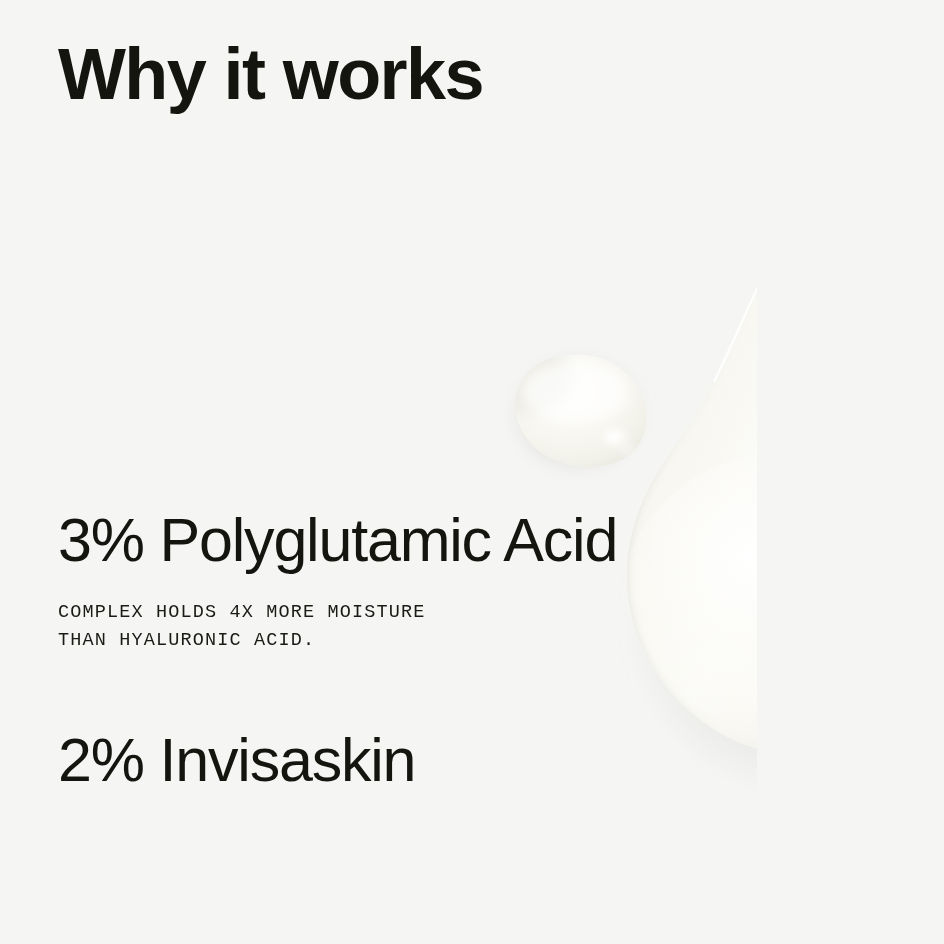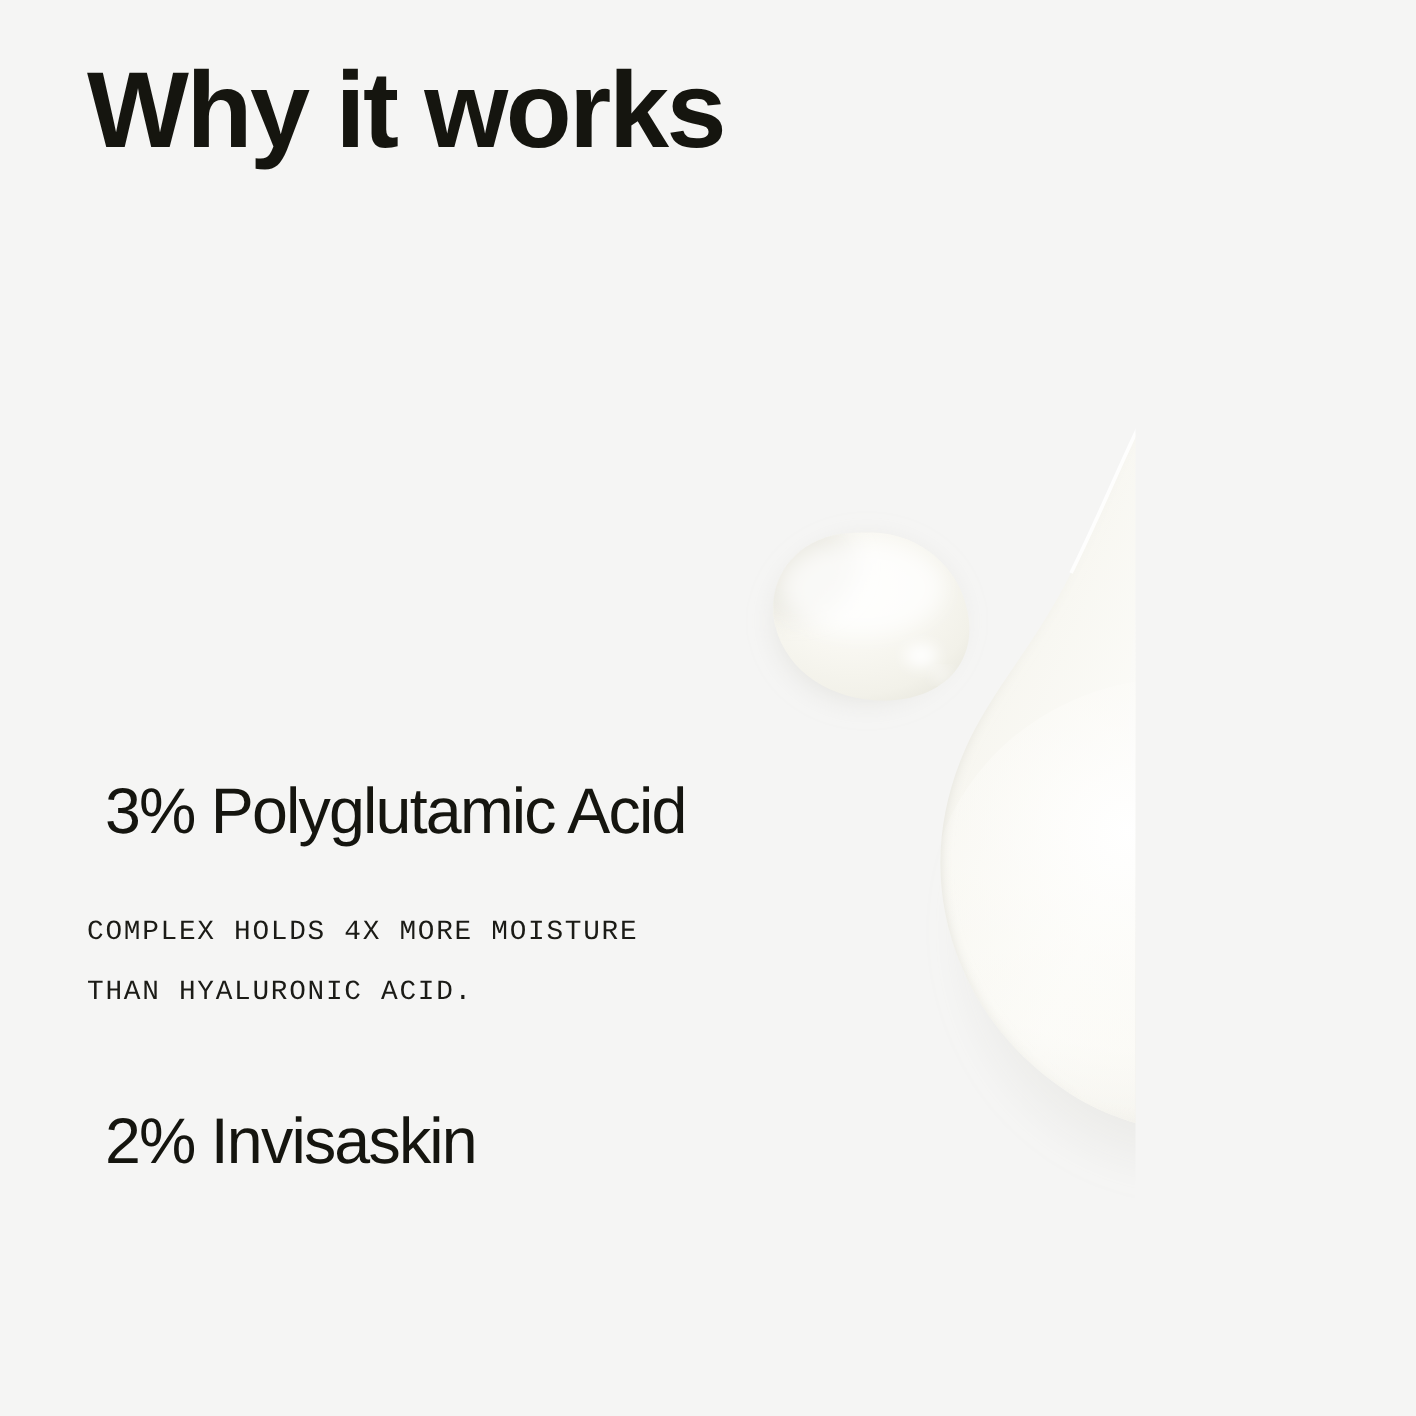--- a/index.html
+++ b/index.html
@@ -54,35 +54,35 @@
 
   .ingredient {
     position: absolute;
     left: 58px;
     width: 830px;
   }
   #ingredient-0 { top: 505px; }
   #ingredient-1 { top: 725px; }
 
   .ingredient-name {
-    font-size: 43px;
+    font-size: 61px;
     line-height: 1.16;
     font-weight: 400;
     letter-spacing: -1.2px;
     color: #15150f;
     white-space: nowrap;
-    margin: 12px;
+    margin: 0;
   }
 
   .ingredient-desc {
     margin: 0;
     padding-top: 23px;
     font-family: "Liberation Mono", "DejaVu Sans Mono", monospace;
     font-size: 18.5px;
-    line-height: 40px;
+    line-height: 28px;
     font-weight: 400;
     letter-spacing: 1.15px;
     color: #1b1b16;
     text-transform: uppercase;
     white-space: pre-line;
   }
 </style>
 </head>
 <body>
 

